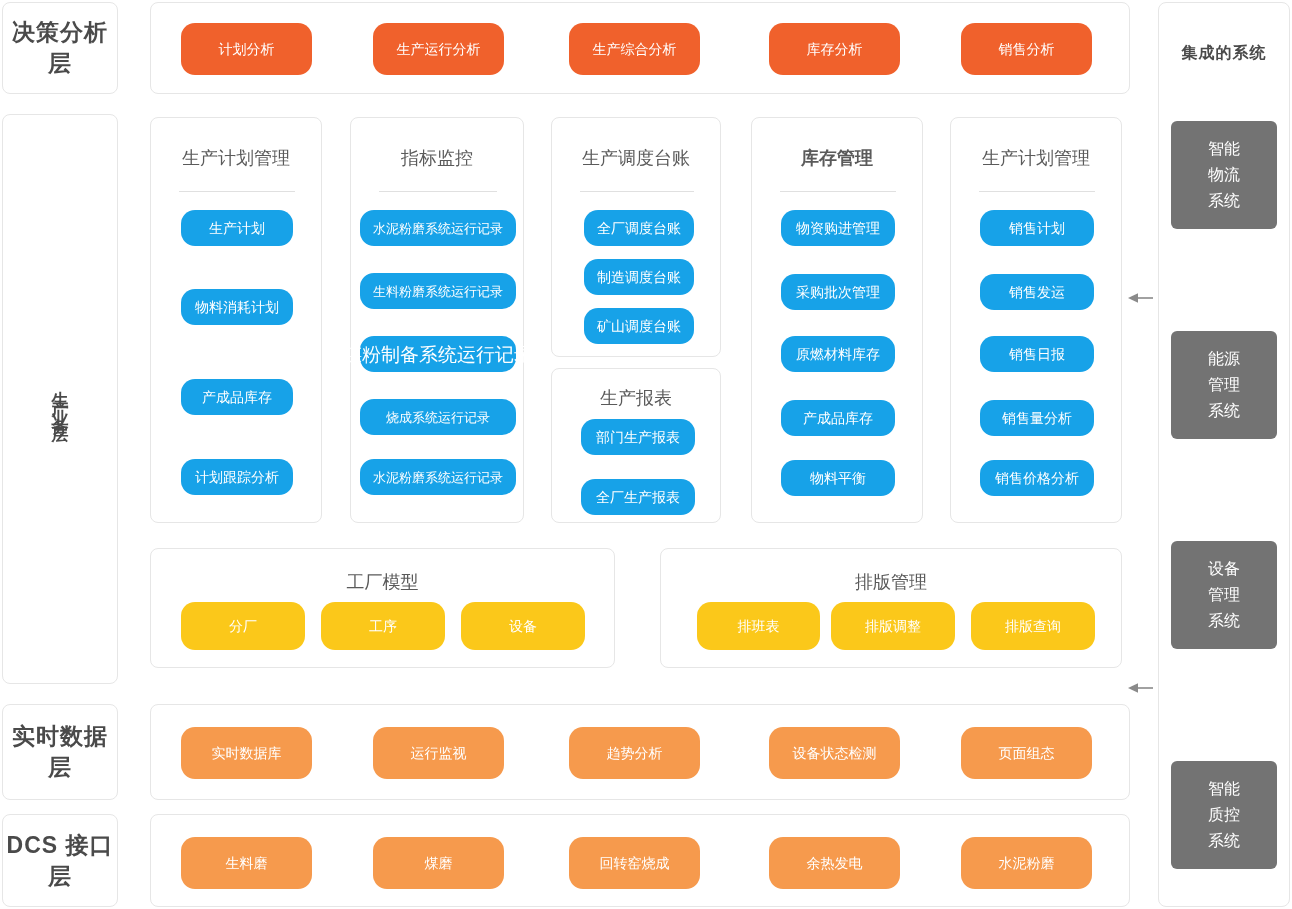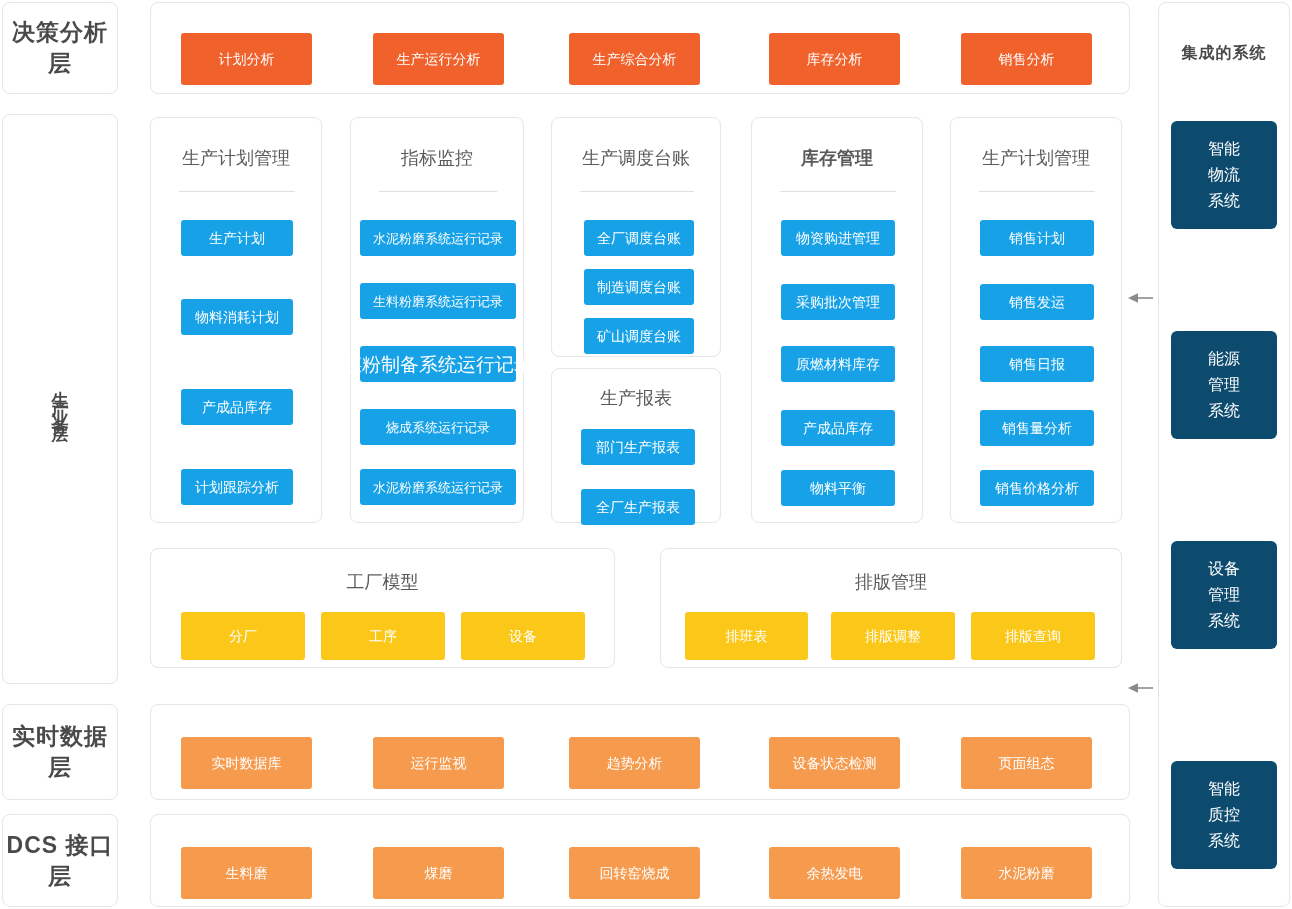--- a/index.html
+++ b/index.html
@@ -40,41 +40,40 @@
     position: absolute;
     left: 0; right: 0; top: 40px;
     text-align: center;
     font-weight: bold;
     font-size: 16px;
     color: #4a4a4a;
     letter-spacing: 1px;
   }
   .sys-box {
     position: absolute;
-    background: #0c4a6e;
+    background: #737373;
     border-radius: 6px;
     color: #ffffff;
     display: flex; align-items: center; justify-content: center;
     font-size: 16px;
     line-height: 26px;
     text-align: center;
     font-weight: normal;
   }
 
   
   .chip {
     position: absolute;
     display: flex; align-items: center; justify-content: center;
-    border-radius: 3px;
+    border-radius: 14px;
     color: #ffffff;
     font-size: 14px;
     text-align: right;
     white-space: nowrap;
     line-height: 1;
-    margin-top: 10px;
   }
   .chip.tomato   { background: #f0612c; }
   .chip.blue     { background: #17a2e8; }
   .chip.yellow   { background: #fbc81a; }
   .chip.orange   { background: #f69a4d; }
 
   
   .group-title {
     position: absolute;
     left: 0; right: 0;
@@ -179,21 +178,21 @@
 
   <div class="panel" style="left:150px; top:548px; width:465px; height:120px;">
     <div class="group-title" style="top:21px;">工厂模型</div>
     <div class="chip yellow" style="left:30px;  top:53px; width:124px; height:48px;">分厂</div>
     <div class="chip yellow" style="left:170px; top:53px; width:124px; height:48px;">工序</div>
     <div class="chip yellow" style="left:310px; top:53px; width:124px; height:48px;">设备</div>
   </div>
 
   <div class="panel" style="left:660px; top:548px; width:462px; height:120px;">
     <div class="group-title" style="top:21px;">排版管理</div>
-    <div class="chip yellow" style="left:24px;  top:53px; width:123px; height:48px;">排班表</div>
+    <div class="chip yellow" style="left:36px;  top:53px; width:123px; height:48px;">排班表</div>
     <div class="chip yellow" style="left:310px; top:53px; width:124px; height:48px;">排版查询</div>
     <div class="chip yellow" style="left:170px; top:53px; width:124px; height:48px;">排版调整</div>
   </div>
 
   <div class="panel" style="left:150px; top:704px; width:980px; height:96px;">
     <div class="chip orange" style="left:30px;  top:22px; width:131px; height:52px;">实时数据库</div>
     <div class="chip orange" style="left:222px; top:22px; width:131px; height:52px;">运行监视</div>
     <div class="chip orange" style="left:418px; top:22px; width:131px; height:52px;">趋势分析</div>
     <div class="chip orange" style="left:618px; top:22px; width:131px; height:52px;">设备状态检测</div>
     <div class="chip orange" style="left:810px; top:22px; width:131px; height:52px;">页面组态</div>

